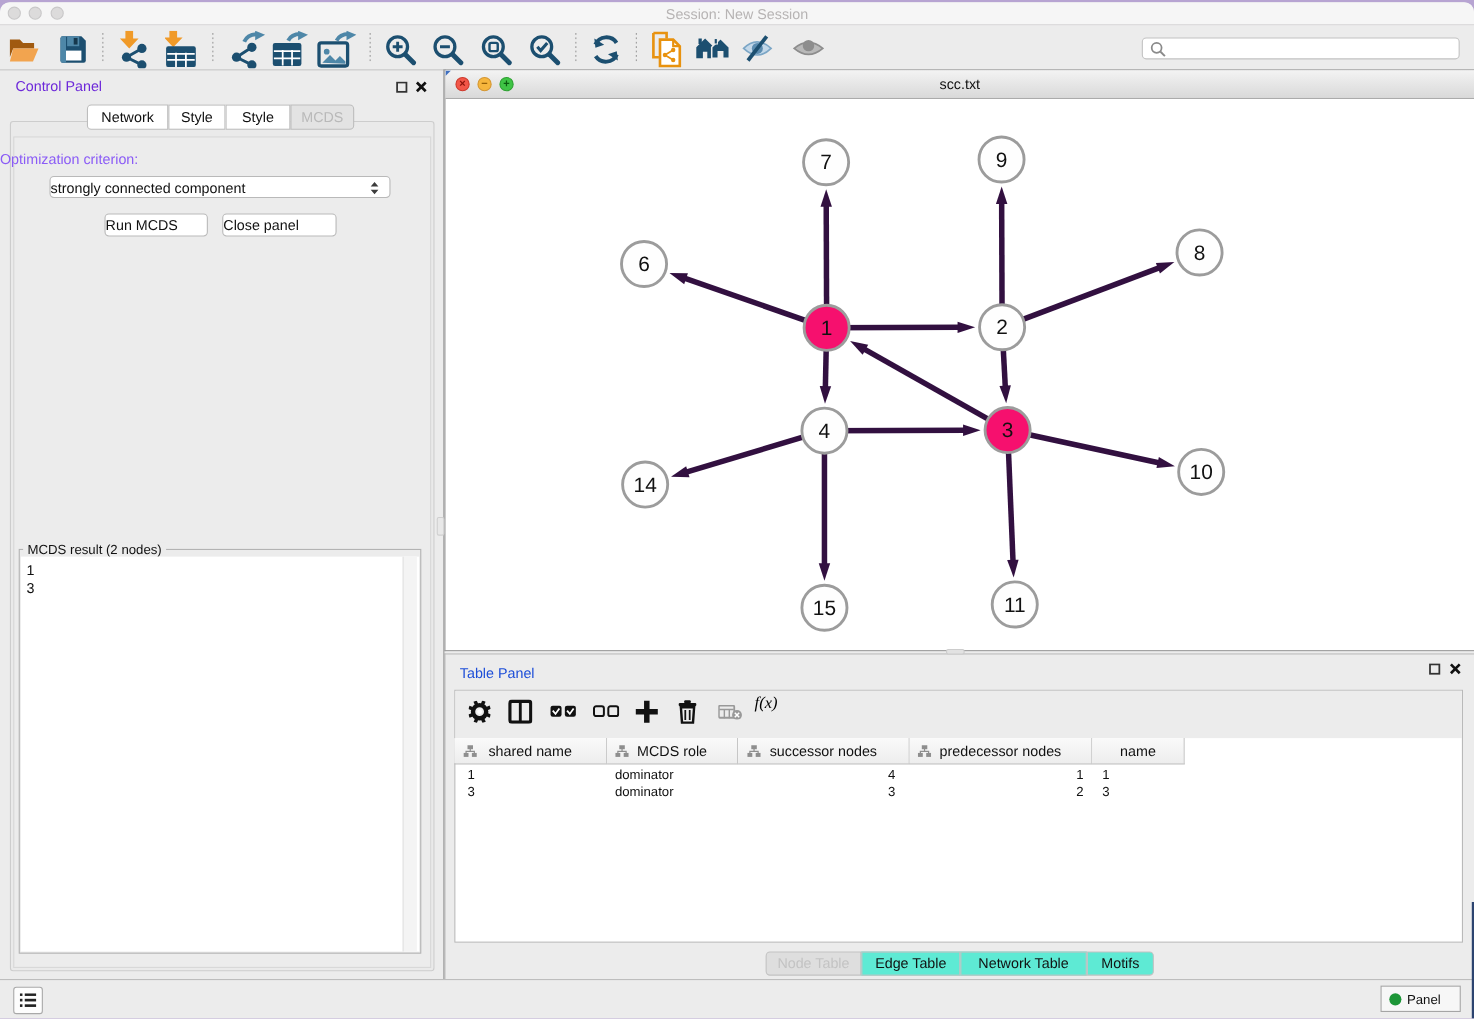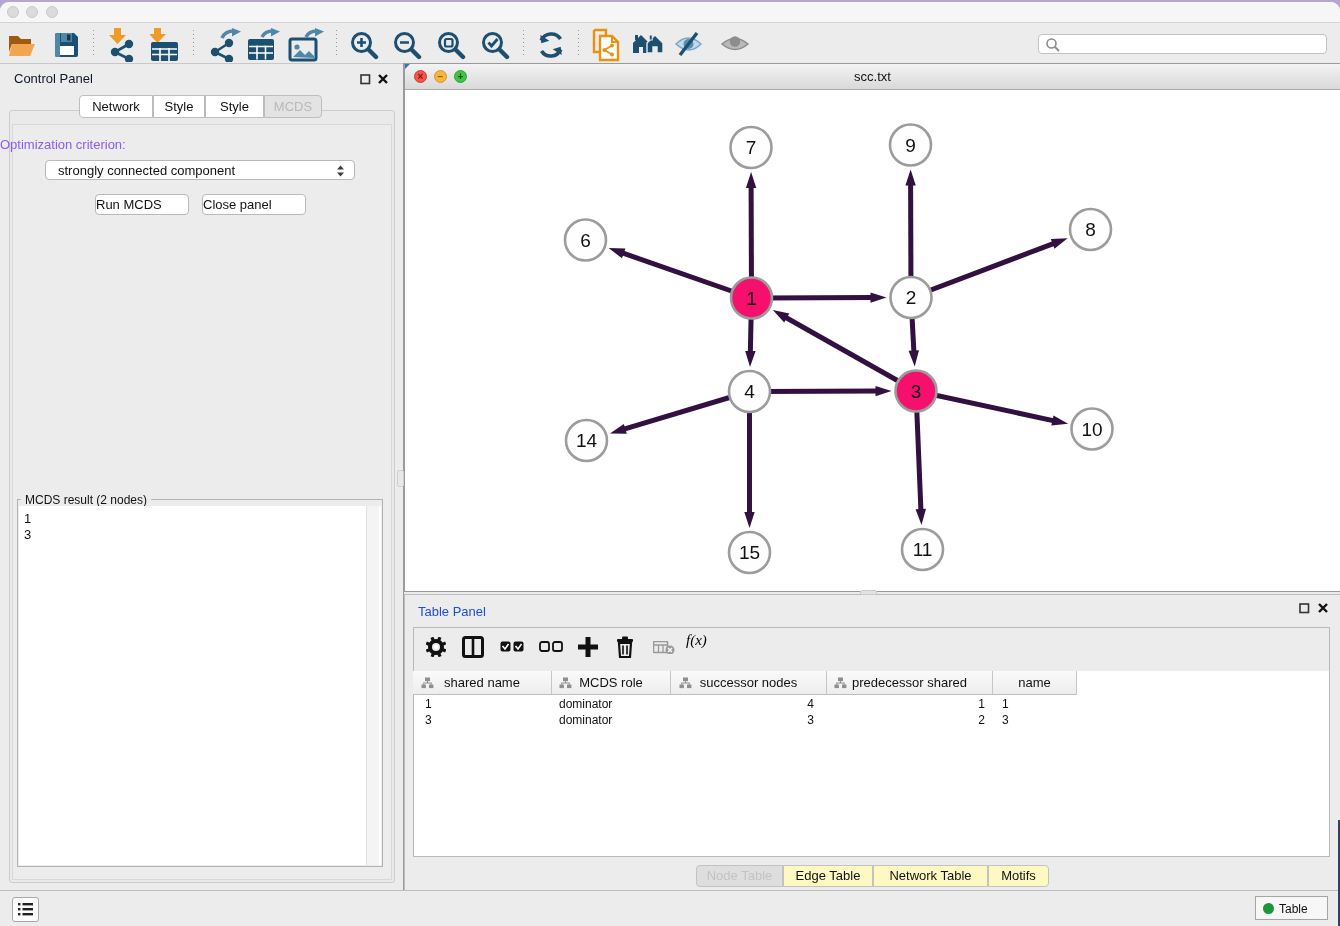--- a/index.html
+++ b/index.html
@@ -12,29 +12,30 @@
 #cpanel{left:0;top:63px;width:404px;height:827px;background:#ececec;border-top:1px solid #c8c8c8}
 .tab{position:absolute;height:23px;border:1px solid #bdbdbd;background:#fff;color:#111;font-size:13px;text-align:center;line-height:21px}
 .btn{position:absolute;background:#fff;border:1px solid #b9b9b9;border-radius:4px;font-size:13px;color:#111;text-align:left;line-height:18px}
 #netwin{left:404px;top:63px;width:936px;height:529px;border:1px solid #9a9a9a;border-right:none;background:#fff}
 #nettitle{left:0;top:0;width:100%;height:26px;background:linear-gradient(#f3f3f3,#d9d9d9);border-bottom:1px solid #ababab}
 .tl{position:absolute;top:6px;width:13px;height:13px;border-radius:50%;font-size:10px;line-height:12px;text-align:center;font-weight:bold}
 #tablepanel{left:404px;top:594px;width:936px;height:296px;background:#ececec;border-top:1px solid #bcbcbc;border-left:1px solid #bcbcbc}
 #tblbox{position:absolute;left:413px;top:627px;width:917px;height:230px;border:1px solid #b9b9b9;background:#fff}
 .hcell{position:absolute;top:671px;height:24px;background:linear-gradient(#fafafa,#ededed);border-right:1px solid #c6c6c6;border-bottom:1px solid #bdbdbd;font-size:13px;color:#111;text-align:center;line-height:23px}
 .cell{position:absolute;font-size:12px;color:#111}
-.btab{position:absolute;top:865px;height:22px;border:1px solid #c2c2c2;background:#fef9c3;font-size:13px;color:#111;text-align:center;line-height:20px}
+.btab{position:absolute;top:865px;height:22px;border:1px solid #c2c2c2;background:#5eead4;font-size:13px;color:#111;text-align:center;line-height:20px}
 #statusbar{left:0;top:890px;width:100%;height:36px;background:#ececec;border-top:1px solid #bdbdbd}
 </style></head><body>
 <div id="win">
     <div id="page">
   <div class="abs" id="titlebar">
     <div class="dot" style="left:7px"></div>
         <div class="dot" style="left:26px"></div>
         <div class="dot" style="left:46px"></div>
+    <div class="abs" style="left:0;top:3px;width:100%;text-align:center;font-size:13px;color:#b7b4b4">Session: New Session</div>
   </div>
   <svg style="position:absolute;left:7px;top:31px" width="30" height="28" viewBox="0 0 30 28">
         <path d="M2 5 h9 l3 3 h10 v5 h-19 l-3 8 z" fill="#a05a10"></path>
         <path d="M5 13 h23 l-5 12 h-21 z" fill="#f2a44f"></path>
       </svg>
 <svg style="position:absolute;left:53px;top:31px" width="27" height="28" viewBox="0 0 27 28">
         <path d="M2 4 a2 2 0 0 1 2-2 h17 l4 4 v18 a2 2 0 0 1 -2 2 h-19 a2 2 0 0 1 -2-2 z" fill="#1c4f70"></path>
         <path d="M2 4 a2 2 0 0 1 2-2 h3 v24 h-3 a2 2 0 0 1 -2-2 z" fill="#4e87a8"></path>
         <rect x="8" y="2" width="11" height="9" fill="#4e87a8"></rect>
         <rect x="14" y="3.5" width="3.5" height="6" fill="#16384d"></rect>
@@ -141,35 +142,35 @@
       <div class="tsep" style="left:523px;top:30px"></div>
       <div class="tsep" style="left:578px;top:30px"></div>
   <div class="abs" id="search">
         <svg width="16" height="16" style="position:absolute;left:6px;top:2px" viewBox="0 0 16 16">
           <circle cx="6.5" cy="6.5" r="4.5" fill="none" stroke="#8a8a8a" stroke-width="1.6"></circle>
           <line x1="10" y1="10" x2="14" y2="14" stroke="#8a8a8a" stroke-width="1.8"></line>
         </svg>
       </div>
 
   <div class="abs" id="cpanel"></div>
-  <div class="abs" style="left:14px;top:71px;font-size:13px;color:#0f172a">Control Panel</div>
+  <div class="abs" style="left:14px;top:71px;font-size:13px;color:#6d28d9">Control Panel</div>
   <svg class="abs" style="left:360px;top:74px" width="11" height="11">
         <rect x="1" y="1" width="8.5" height="8.5" fill="none" stroke="#333" stroke-width="1.6"></rect>
       </svg>
   <svg class="abs" style="left:377px;top:73px" width="12" height="12">
         <path d="M2 2 L10 10 M10 2 L2 10" stroke="#111" stroke-width="2.4"></path>
       </svg>
   <div class="abs" style="left:9px;top:110px;width:386px;height:773px;border:1px solid #cdcdcd;border-radius:3px;background:#eaeaea"></div>
   <div class="abs" style="left:12px;top:124px;width:380px;height:756px;border:1px solid #d8d8d8;background:#ececec"></div>
   <div class="tab" style="left:79px;top:95px;width:74px;border-radius:4px 0 0 4px">Network</div>
   <div class="tab" style="left:153px;top:95px;width:52px">Style</div>
   <div class="tab" style="left:205px;top:95px;width:59px">Style</div>
   <div class="tab" style="left:264px;top:95px;width:58px;border-radius:0 4px 4px 0;background:#e3e3e3;color:#b9b9b9">MCDS</div>
   <div class="abs" style="left:0;top:137px;width:404px;text-align:left;font-size:13px;color:#8b5cf6">Optimization criterion:</div>
-  <div class="btn" style="left:45px;top:160px;width:310px;height:20px;text-align:left;padding-left:12px;line-height:19px">strongly connected component
+  <div class="btn" style="left:45px;top:160px;width:310px;height:20px;text-align:left;line-height:19px">strongly connected component
     <svg style="position:absolute;right:8px;top:2px" width="11" height="16" viewBox="0 0 11 16">
           <path d="M2 6.5 L5.5 2.5 L9 6.5 Z M2 9.5 L5.5 13.5 L9 9.5 Z" fill="#3c3c3c"></path>
         </svg>
   </div>
   <div class="btn" style="left:95px;top:194px;width:94px;height:21px;line-height:19px">Run MCDS</div>
   <div class="btn" style="left:202px;top:194px;width:104px;height:21px;line-height:19px">Close panel</div>
   <div class="abs" style="left:17px;top:499px;width:366px;height:368px;border:1px solid #b3b3b3"></div>
   <div class="abs" style="left:21px;top:493px;font-size:12px;color:#111;background:#ececec;padding:0 4px">MCDS result (2 nodes)</div>
   <div class="abs" style="left:19px;top:506px;width:362px;height:359px;background:#fff">
     <div style="position:absolute;right:2px;top:0;bottom:0;width:13px;background:#f4f4f4;border-left:1px solid #e2e2e2"></div>
@@ -247,21 +248,21 @@
       </svg>
   <svg class="abs" style="left:1317px;top:602px" width="12" height="12">
         <path d="M2 2 L10 10 M10 2 L2 10" stroke="#111" stroke-width="2.4"></path>
       </svg>
   <div class="abs" id="tblbox">
     <div style="position:absolute;left:0;top:0;width:100%;height:43px;background:#ececec"></div>
   </div>
   <div class="hcell" style="left:413px;width:139px">shared name</div>
   <div class="hcell" style="left:552px;width:119px">MCDS role</div>
   <div class="hcell" style="left:671px;width:156px">successor nodes</div>
-  <div class="hcell" style="left:827px;width:166px">predecessor shared</div>
+  <div class="hcell" style="left:827px;width:166px">predecessor nodes</div>
   <div class="hcell" style="left:993px;width:84px">name</div>
   <svg style="position:absolute;left:426px;top:637px" width="20" height="20" viewBox="0 0 20 20">
         <circle cx="10" cy="10" r="6" fill="none" stroke="#111" stroke-width="4"></circle>
         <circle cx="10" cy="10" r="2.2" fill="#fff"></circle>
         <rect x="8.4" y="-0.5" width="3.2" height="4.4" fill="#111" transform="rotate(22 10 10)"></rect>
         <rect x="8.4" y="-0.5" width="3.2" height="4.4" fill="#111" transform="rotate(67 10 10)"></rect>
         <rect x="8.4" y="-0.5" width="3.2" height="4.4" fill="#111" transform="rotate(112 10 10)"></rect>
         <rect x="8.4" y="-0.5" width="3.2" height="4.4" fill="#111" transform="rotate(157 10 10)"></rect>
         <rect x="8.4" y="-0.5" width="3.2" height="4.4" fill="#111" transform="rotate(202 10 10)"></rect>
         <rect x="8.4" y="-0.5" width="3.2" height="4.4" fill="#111" transform="rotate(247 10 10)"></rect>
@@ -346,20 +347,20 @@
             <rect x="0" y="5" width="2.4" height="2.4"></rect>
             <rect x="0" y="10" width="2.4" height="2.4"></rect>
             <rect x="4.5" y="0" width="10.5" height="2.4"></rect>
             <rect x="4.5" y="5" width="10.5" height="2.4"></rect>
             <rect x="4.5" y="10" width="10.5" height="2.4"></rect>
           </g>
         </svg>
   </div>
   <div class="abs" style="left:1255px;top:896px;width:73px;height:24px;background:#f7f7f7;border:1px solid #a5a5a5">
     <div style="position:absolute;left:7px;top:6px;width:11px;height:11px;border-radius:50%;background:#1d9638"></div>
-    <div style="position:absolute;left:23px;top:5px;font-size:12px;color:#111">Table</div>
+    <div style="position:absolute;left:23px;top:5px;font-size:12px;color:#111">Panel</div>
   </div>
   <div class="abs" style="left:403px;top:63px;width:1px;height:827px;background:#9b9b9b"></div>
   <div class="abs" style="left:397px;top:470px;width:7px;height:17px;background:#e8e8e8;border:1px solid #cfcfcf;border-radius:2px"></div>
   <div class="abs" style="left:860px;top:590px;width:17px;height:5px;background:#e2e2e2;border:1px solid #cccccc;border-radius:2px"></div>
   <div class="abs" style="left:1338px;top:820px;width:2px;height:106px;background:#2c4470"></div>
 </div>
   </div>
 
 </body></html>

